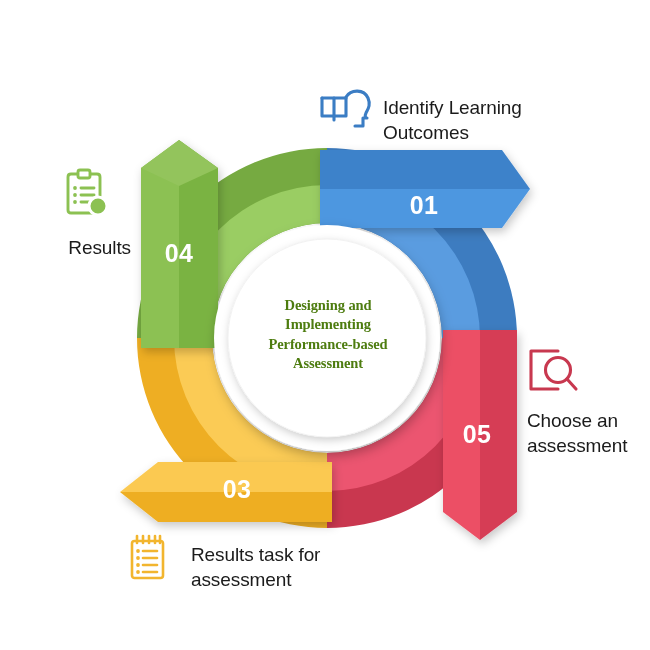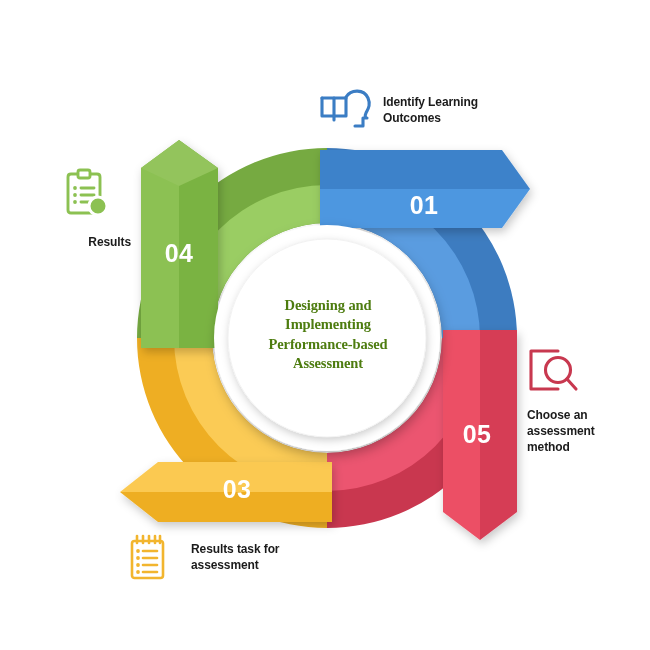--- a/index.html
+++ b/index.html
@@ -22,22 +22,22 @@
   #diagram-svg {
     position: absolute;
     left: 0;
     top: 0;
     width: 650px;
     height: 650px;
   }
   .label-block {
     position: absolute;
     font-family: "Liberation Sans", sans-serif;
-    font-size: 12px;
-    font-weight: 700;
+    font-size: 19px;
+    font-weight: 400;
     color: #1b1b1b;
     line-height: 1.32;
     letter-spacing: -0.1px;
   }
   
   #label-01 {
     left: 383px;
     top: 95px;
     width: 160px;
     text-align: left;
@@ -222,21 +222,20 @@
   <div class="step-number" id="num-04">04</div>
 
   <div class="label-block" id="label-01">
     <div>Identify Learning</div>
     <div>Outcomes</div>
   </div>
 
   <div class="label-block" id="label-02">
     <div>Choose an</div>
     <div>assessment</div>
-    <div>method</div>
   </div>
 
   <div class="label-block" id="label-03">
     <div>Results task for</div>
     <div>assessment</div>
   </div>
 
   <div class="label-block" id="label-04">
     <div>Results</div>
   </div>

